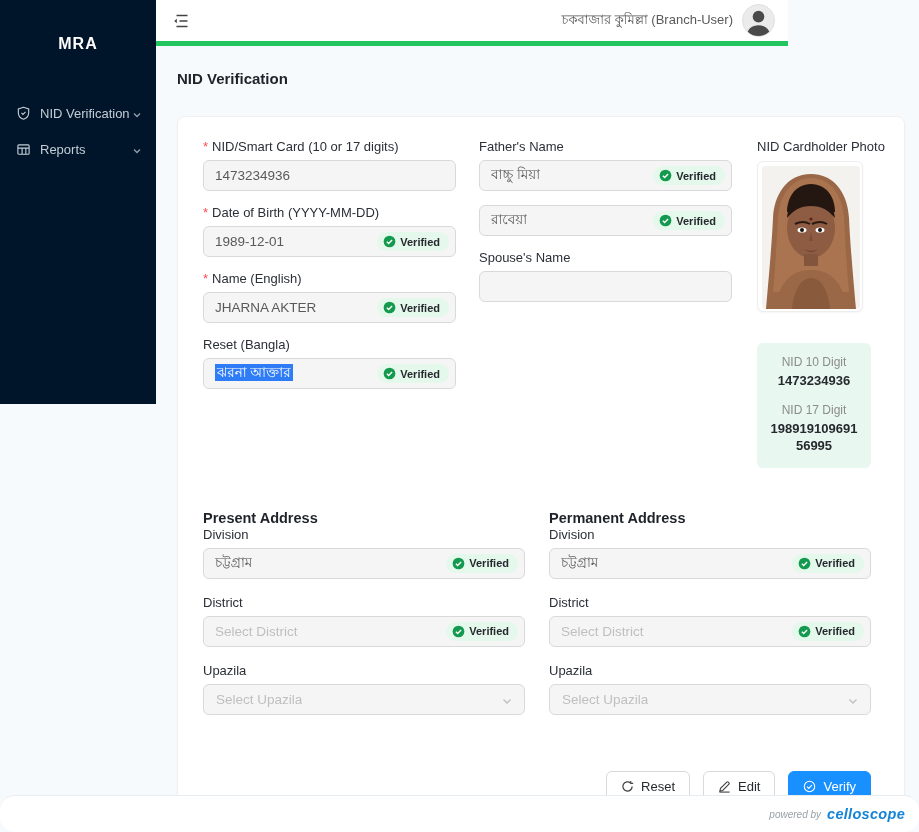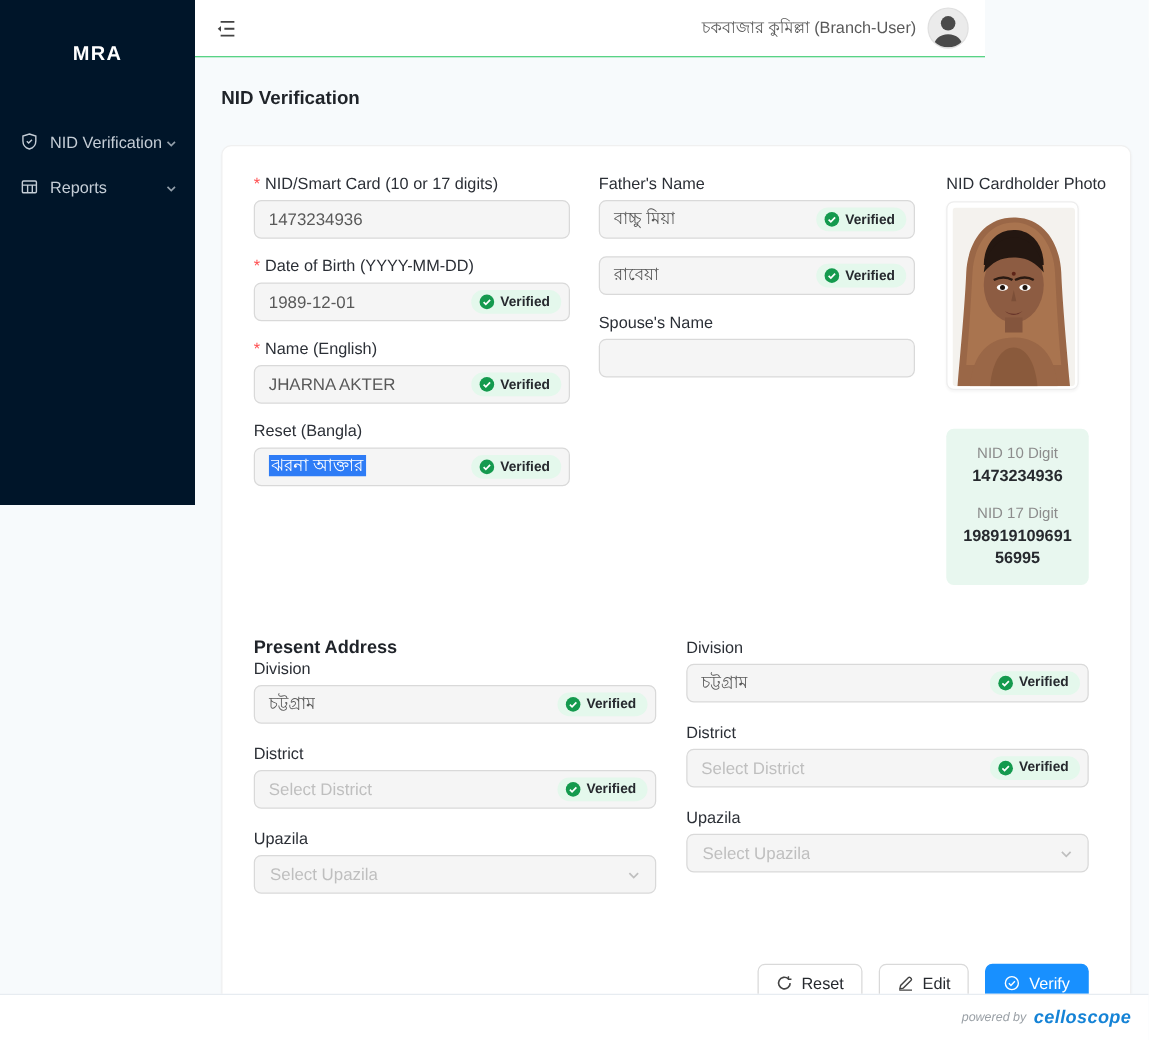--- a/index.html
+++ b/index.html
@@ -10,21 +10,21 @@
   
   .sidebar { position:absolute; left:0; top:0; width:156px; height:404px; background:#001529; }
   .logo { text-align:center; padding-top:35px; color:#ffffff; font-size:16px; font-weight:bold; letter-spacing:1px; }
   .menu { margin-top:42px; }
   .menu-item { display:flex; align-items:center; height:36px; padding:0 14px 0 16px; color:#c4cdd6; font-size:13px; cursor:pointer; }
   .menu-item .mi-icon { width:15px; height:15px; margin-right:9px; flex:0 0 auto; display:flex; align-items:center; }
   .menu-item .mi-label { flex:1 1 auto; white-space:nowrap; }
   .menu-item .mi-chevron { width:10px; height:10px; opacity:.75; }
 
   
-  .topbar { position:absolute; left:156px; top:0; width:632px; height:46px; background:#ffffff; border-bottom:1px solid #22c55e; display:flex; align-items:center; justify-content:space-between; padding:0 13px 0 16px; }
+  .topbar { position:absolute; left:156px; top:0; width:632px; height:46px; background:#ffffff; border-bottom:5px solid #22c55e; display:flex; align-items:center; justify-content:space-between; padding:0 13px 0 16px; }
   .fold-btn { width:18px; height:18px; cursor:pointer; display:flex; align-items:center; }
   .topbar-right { display:flex; align-items:center; gap:9px; }
   .user-name { font-size:13px; color:#595959; }
   .avatar { width:33px; height:33px; border-radius:50%; background:#ebebeb; border:1px solid #e0e0e0; overflow:hidden; display:flex; align-items:flex-end; justify-content:center; }
 
   
   .content { position:absolute; left:156px; top:46px; width:763px; height:749px; background:#f7fafc; padding:0 14px 0 21px; }
   .page-title { font-size:15px; font-weight:bold; color:#1f2329; margin-top:24px; }
 
   .card { margin-top:29px; width:728px; background:#ffffff; border:1px solid #f0f0f0; border-radius:8px; box-shadow:0 1px 2px rgba(0,0,0,.03); padding:22px 33px 21px 25px; }
@@ -63,21 +63,21 @@
   .select-box { cursor:pointer;padding-left:12px; }
   .select-chevron { width:12px; height:12px; margin-right:5px; flex:0 0 auto; }
 
   
   .actions { display:flex; justify-content:flex-end; gap:13px; margin-top:40px; }
   .btn { height:31px; border-radius:6px; border:1px solid #d9d9d9; background:#ffffff; display:inline-flex; align-items:center; gap:7px; padding:0 14px; font-size:13px; color:#26292e; cursor:pointer; font-family:inherit; }
   .btn-primary { background:#1890ff; border-color:#1890ff; color:#ffffff; }
   .btn .b-icon { width:13px; height:13px; display:flex; align-items:center; }
 
   
-  .footer { position:absolute; left:0; bottom:0; width:919px; height:37px; background:#ffffff; border-top:1px solid #e7ecf1; display:flex; align-items:center; justify-content:flex-end; padding-right:14px; gap:6px; }
+  .footer { position:absolute; left:0; bottom:0; width:919px; height:37px; background:#ffffff; border-top:1px solid #e7ecf1; display:flex; align-items:center; justify-content:flex-end; padding-right:14px; gap:6px;border-radius:15px; }
   .powered { font-size:10px; font-style:italic; color:#9aa0a6; }
   .brand { font-size:14.5px; font-style:italic; font-weight:bold; color:#1583d6; letter-spacing:.3px; }
 </style>
 </head>
 <body>
 
 <div class="app">
 
   <aside class="sidebar">
     <div class="logo">MRA</div>
@@ -306,20 +306,21 @@
               <span class="select-chevron">
                 <svg viewBox="0 0 12 12" fill="none" stroke="#bfbfbf" stroke-width="1.4">
                     <path d="M2.5 4.5l3.5 3.5 3.5-3.5"></path>
                   </svg>
               </span>
             </div>
           </div>
         </div>
 
         <div class="addr-col">
+          <div class="addr-title">Permanent Address</div>
           <div class="addr-field">
             <div class="f-label">Division</div>
             <div class="f-box">
               <span class="f-value">চট্টগ্রাম</span>
               <span class="badge">
                 <svg viewBox="0 0 14 14" width="13" height="13">
                     <circle cx="7" cy="7" r="6.3" fill="#149a4e"></circle>
                     <path d="M4.2 7.2l1.9 1.9 3.7-3.8" stroke="#ffffff" stroke-width="1.5" fill="none"></path>
                   </svg>
                 <span class="badge-text">Verified</span>

